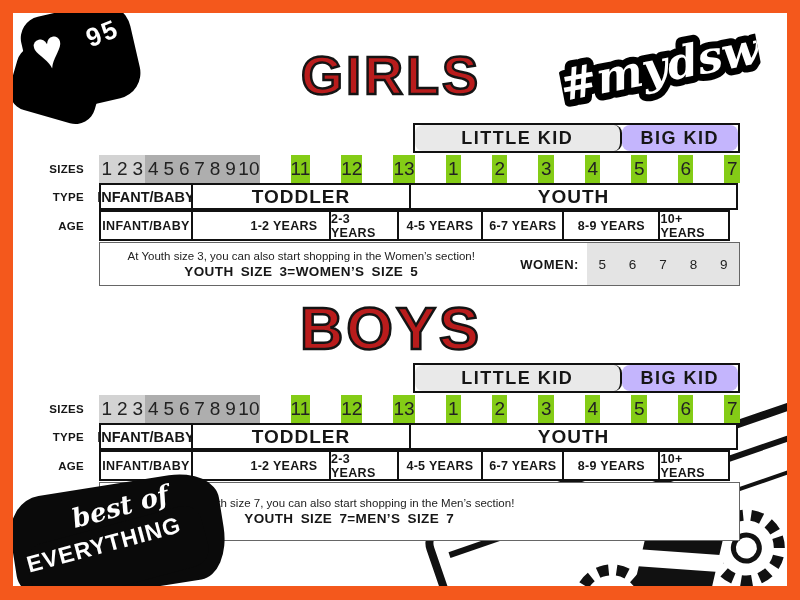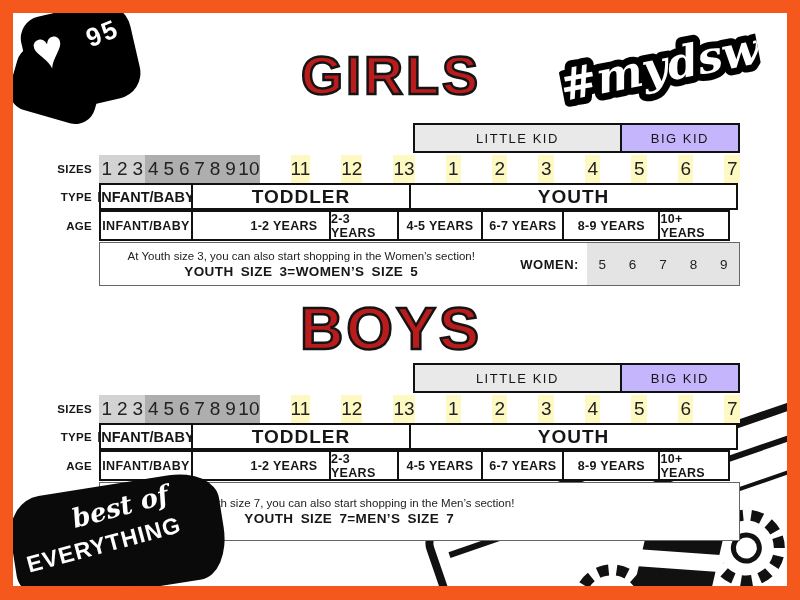--- a/index.html
+++ b/index.html
@@ -46,37 +46,37 @@
     letter-spacing:1px;transform:rotate(-9deg);}
 
   .cassette{position:absolute;left:440px;top:420px;z-index:1;transform:rotate(-19deg);}
 
   
   .chart{position:absolute;left:50px;width:690px;z-index:2;}
   .chart.girls{top:123px;}
   .chart.boys{top:363px;}
   .row{display:flex;}
   .rlabel{width:49px;box-sizing:border-box;display:flex;align-items:center;justify-content:flex-end;
-    padding-right:7px;font-weight:bold;font-size:11.5px;letter-spacing:0.3px;text-align:center;}
+    padding-right:15px;font-weight:bold;font-size:11.5px;letter-spacing:0.3px;text-align:center;}
   .rcontent{width:641px;position:relative;box-sizing:border-box;}
 
   .kidrow{height:32px;}
   .kidbox{position:absolute;left:314px;top:0;width:327px;height:30px;display:flex;
     border:2px solid #111;box-sizing:border-box;background:#fff;}
-  .kidcell{display:flex;align-items:center;justify-content:center;font-weight:normal;
-    font-size:13px;letter-spacing:1.5px;}
+  .kidcell{display:flex;align-items:center;justify-content:center;font-weight:bold;
+    font-size:18px;letter-spacing:1.5px;border-radius:8px;}
   .kidcell.little{width:64%;background:#E9E9E9;border-right:2px solid #111;box-sizing:border-box;}
   .kidcell.big{flex:1;background:#c4b5fd;}
 
   .sizesrow{height:28px;}
   .sizestrip{display:flex;height:28px;}
   .s{width:5%;display:flex;align-items:center;justify-content:center;font-size:19px;color:#222;}
   .s.seg1{background:#D3D3D3;}
   .s.seg2{background:#AEAEAE;}
-  .s.seg3{background:#fef9c3;margin-left:31px;}
+  .s.seg3{background:#84cc16;margin-left:31px;}
 
   .typerow{height:27px;}
   .types{display:flex;height:27px;}
   .t{border:2px solid #111;box-sizing:border-box;background:#fff;display:flex;
     align-items:center;justify-content:center;font-weight:bold;}
   .t+.t{margin-left:-2px;}
   .t.t1{width:14.65%;font-size:14.5px;}
   .t.t2{width:34.35%;font-size:19px;letter-spacing:1px;}
   .t.t3{width:51.3%;font-size:19px;letter-spacing:1px;}
 

